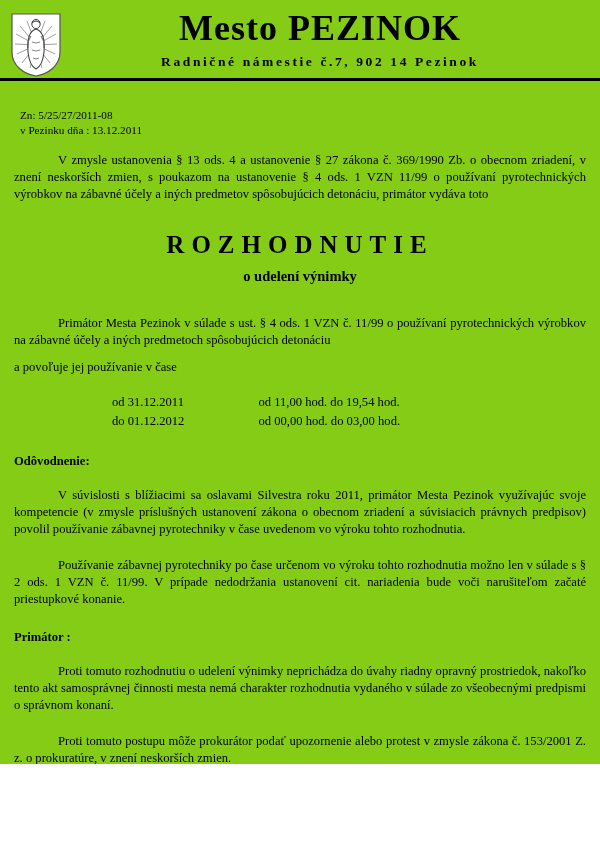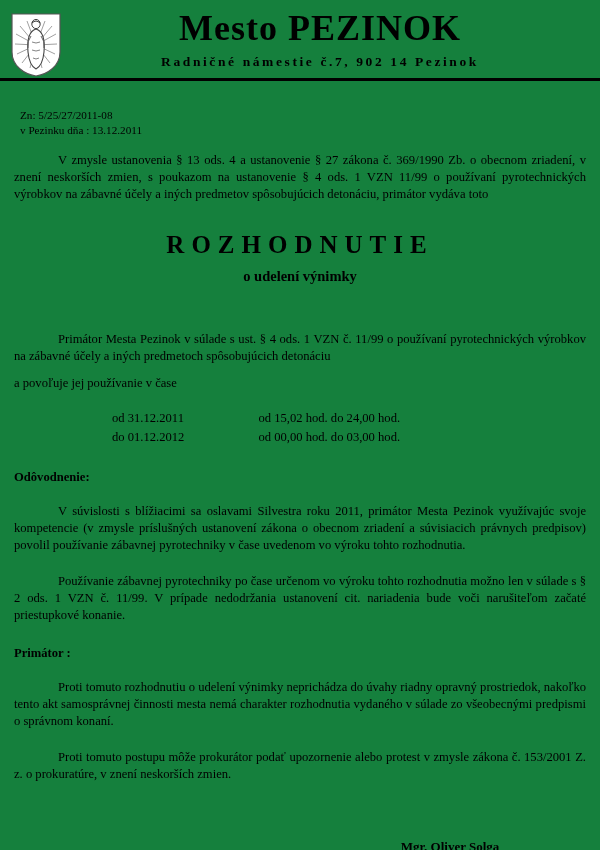--- a/index.html
+++ b/index.html
@@ -3,22 +3,22 @@
 <meta charset="utf-8">
 <style>
   html, body {
     margin: 0;
     padding: 0;
     background: #ffffff;
   }
   .page {
     position: relative;
     width: 600px;
-    height: 850px;
-    background: #15803d;
+    height: 764px;
+    background: #84cc16;
     color: #000000;
     font-family: "Liberation Serif", "DejaVu Serif", serif;
     overflow: hidden;
     box-sizing: border-box;
   }
 
   
   .letterhead {
     position: relative;
     padding: 10px 0 0 0;
@@ -85,21 +85,21 @@
     font-size: 25px;
     font-weight: bold;
     letter-spacing: 7px;
     margin: 28px 0 0 0;
     padding: 0;
   }
   .doc-subtitle {
     text-align: center;
     font-size: 14.5px;
     font-weight: bold;
-    margin: 9px 0 16px 0;
+    margin: 9px 0 0 0;
     padding: 0;
   }
 
   .center-bold {
     text-align: center;
     font-size: 12.8px;
     font-weight: bold;
     margin: 0 0 1px 0;
     padding: 0 0 0 20px;
   }
@@ -206,21 +206,21 @@
 
     <div class="spacer-lg"></div>
 
     <p class="para">Primátor Mesta Pezinok v súlade s ust. § 4 ods. 1 VZN č. 11/99 o používaní pyrotechnických výrobkov na zábavné účely a iných predmetoch spôsobujúcich detonáciu</p>
     <p class="para noindent">a povoľuje jej používanie v čase</p>
 
     <table class="times">
       <tbody>
         <tr>
           <td class="col-date">od 31.12.2011</td>
-          <td class="col-hours">od 15,02 hod. do 24,00 hod.</td>
+          <td class="col-hours">od 11,00 hod. do 19,54 hod.</td>
         </tr>
         <tr>
           <td class="col-date">do 01.12.2012</td>
           <td class="col-hours">od 00,00 hod. do 03,00 hod.</td>
         </tr>
       </tbody>
     </table>
 
     <div class="section-head">Odôvodnenie:</div>
     <div class="spacer-md"></div>

